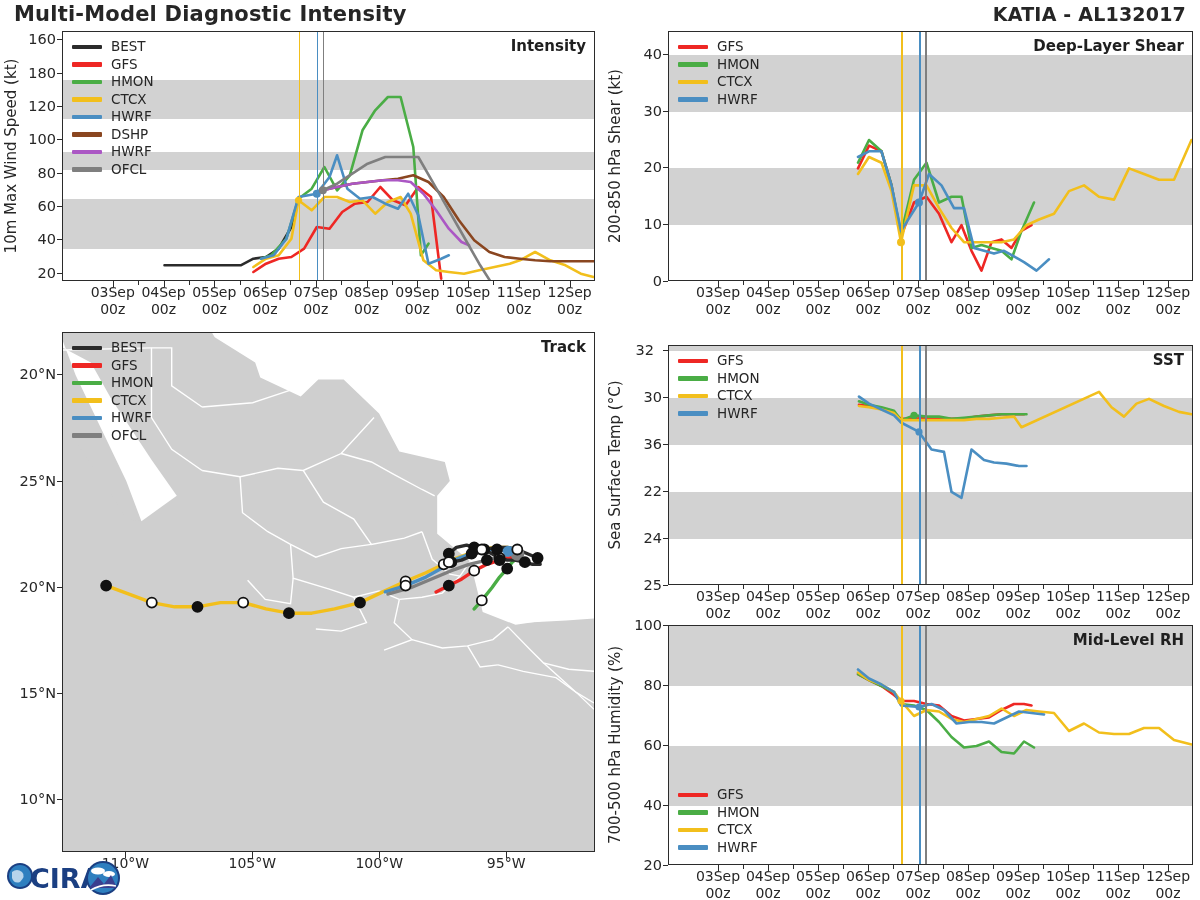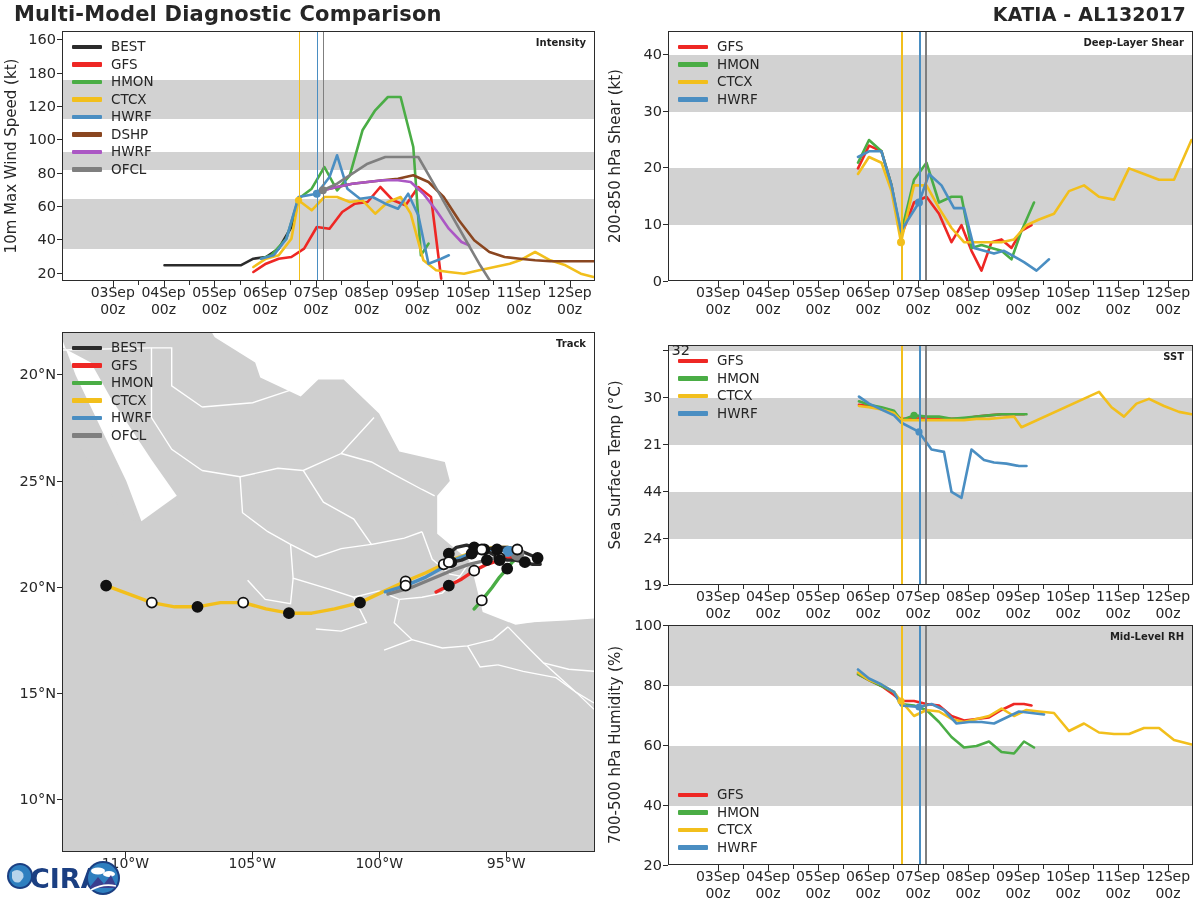--- a/index.html
+++ b/index.html
@@ -3,39 +3,39 @@
 <meta charset="utf-8">
 <style>
   html,body{margin:0;padding:0;background:#ffffff;}
   body{width:1200px;height:900px;position:relative;overflow:hidden;
        font-family:"DejaVu Sans","Liberation Sans",sans-serif;color:#262626;}
   .ttl{position:absolute;font-weight:bold;letter-spacing:.2px;}
   #main-title{left:14px;top:2px;font-size:21px;}
   #storm-title{right:14px;top:3px;font-size:19px;}
   .panel{position:absolute;box-sizing:border-box;border:1.4px solid #2b2b2b;background:#fff;overflow:hidden;}
   .band{position:absolute;left:0;right:0;background:#d2d2d2;}
-  .plabel{position:absolute;font-weight:bold;font-size:10px;color:#1f1f1f;right:8px;top:5px;z-index:40;}
+  .plabel{position:absolute;font-weight:bold;font-size:15px;color:#1f1f1f;right:8px;top:5px;z-index:40;}
   .ylab{position:absolute;transform-origin:0 0;transform:rotate(-90deg);font-size:15px;white-space:nowrap;color:#262626;}
   .ytick{position:absolute;text-align:right;font-size:14.5px;color:#262626;transform:translateY(-50%);}
   .xtick{position:absolute;text-align:center;font-size:14px;color:#262626;line-height:1.18;}
   .tkv{position:absolute;width:1px;background:#2b2b2b;}
   .tkh{position:absolute;height:1px;background:#2b2b2b;}
   svg.plot{position:absolute;left:0;top:0;overflow:visible;}
   .vline{position:absolute;top:0;bottom:0;width:1.6px;z-index:30;}
   .lg{position:absolute;z-index:45;font-size:13.5px;color:#262626;}
   .lgrow{display:flex;align-items:center;height:17.5px;}
   .lgsw{width:30px;height:4.5px;border-radius:1px;margin-right:9px;flex:0 0 auto;}
   .lgtx{line-height:1;}
   #cira{position:absolute;left:4px;top:852px;width:118px;height:46px;}
   .map-bg{position:absolute;left:0;top:0;width:100%;height:100%;}
 </style>
 </head>
 <body>
 
-<div class="ttl" id="main-title">Multi-Model Diagnostic Comparison</div>
+<div class="ttl" id="main-title">Multi-Model Diagnostic Intensity</div>
 <div class="ttl" id="storm-title">KATIA - AL132017</div>
 
 <div id="panels">
     <div class="panel" style="left: 62px; top: 31px; width: 533px; height: 250px;">
       <div class="band" style="top:166.66666666666669px;height:49.99999999999997px;"></div>
       <div class="band" style="top:120px;height:18.333333333333343px;"></div>
       <div class="band" style="top:48.33333333333334px;height:38.333333333333314px;"></div>
       <div class="vline" style="left:235.53523809523807px;background:#f2bf1c;"></div>
       <div class="vline" style="left:253.8095238095238px;background:#4a8ec2;"></div>
       <div class="vline" style="left:259.9009523809524px;background:#7f7f7f;"></div>
@@ -296,31 +296,31 @@
         <div class="lgrow">
           <span class="lgsw" style="background:#f2bf1c"></span>
           <span class="lgtx">CTCX</span>
         </div>
         <div class="lgrow">
           <span class="lgsw" style="background:#4a8ec2"></span>
           <span class="lgtx">HWRF</span>
         </div>
       </div>
     </div>
-    <div class="ytick" style="left: 624px; top: 585px; width: 38px;">19</div>
+    <div class="ytick" style="left: 624px; top: 585px; width: 38px;">25</div>
     <div class="tkh" style="left: 663px; top: 585px; width: 5px;"></div>
     <div class="ytick" style="left: 624px; top: 537.941px; width: 38px;">24</div>
     <div class="tkh" style="left: 663px; top: 537.941px; width: 5px;"></div>
-    <div class="ytick" style="left: 624px; top: 490.882px; width: 38px;">44</div>
+    <div class="ytick" style="left: 624px; top: 490.882px; width: 38px;">22</div>
     <div class="tkh" style="left: 663px; top: 490.882px; width: 5px;"></div>
-    <div class="ytick" style="left: 624px; top: 443.824px; width: 38px;">21</div>
+    <div class="ytick" style="left: 624px; top: 443.824px; width: 38px;">36</div>
     <div class="tkh" style="left: 663px; top: 443.824px; width: 5px;"></div>
     <div class="ytick" style="left: 624px; top: 396.765px; width: 38px;">30</div>
     <div class="tkh" style="left: 663px; top: 396.765px; width: 5px;"></div>
-    <div class="ytick" style="left: 652px; top: 349.706px; width: 38px;">32</div>
+    <div class="ytick" style="left: 616px; top: 349.706px; width: 38px;">32</div>
     <div class="tkh" style="left: 663px; top: 349.706px; width: 5px;"></div>
     <div class="ylab" style="left: 606px; top: 465px; transform: rotate(-90deg) translate(-50%, 0px);">Sea Surface Temp (°C)</div>
     <div class="xtick" style="left: 688px; top: 588px; width: 60px;">
       <div>03Sep</div>
       <div>00z</div>
     </div>
     <div class="tkv" style="left: 718px; top: 585px; height: 6px;"></div>
     <div class="tkv" style="left: 743px; top: 585px; height: 3.5px;"></div>
     <div class="xtick" style="left: 738px; top: 588px; width: 60px;">
       <div>04Sep</div>

